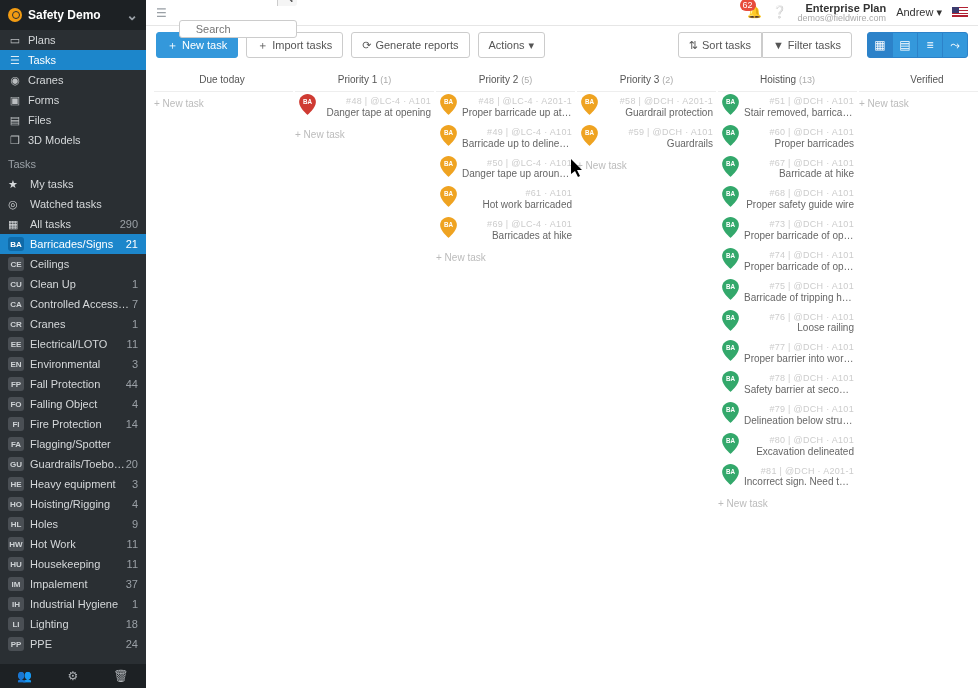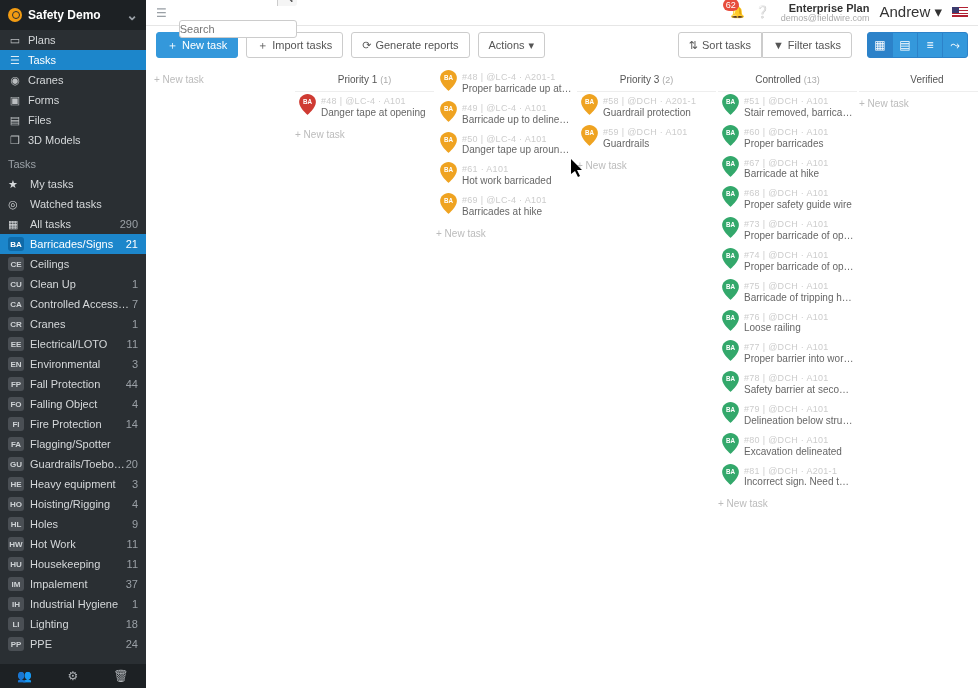--- a/index.html
+++ b/index.html
@@ -21,51 +21,51 @@
 .task-row.active .tk-badge{background:#0f6aa8;color:#fff;}
 .task-row .label{flex:1;white-space:nowrap;overflow:hidden;text-overflow:ellipsis;}
 .task-row .count{color:#9aa0a6;font-size:11px;}
 .task-row.active .count{color:#fff;}
 .sidebar-footer{height:24px;background:#1d2124;display:flex;align-items:center;justify-content:space-around;color:#aeb2b6;}
 .sidebar-footer span{cursor:pointer;font-size:12px;}
 .main{flex:1;display:flex;flex-direction:column;height:688px;overflow:hidden;}
 .topbar{height:26px;border-bottom:1px solid #e6e6e6;display:flex;align-items:center;padding:0 10px;gap:12px;}
 .menu-icon{color:#9aa0a6;cursor:pointer;}
 .search-wrap{position:relative;}
-.search-input{width:118px;height:18px;border:1px solid #ccc;border-radius:3px;padding:0 22px 0 0;font-size:11px;margin-top:32px;}
+.search-input{width:118px;height:18px;border:1px solid #ccc;border-radius:3px;padding:0 22px 0 16px;font-size:11px;margin-top:32px;}
 .search-btn{position:absolute;right:0;top:0;width:20px;height:18px;border:none;border-left:1px solid #ccc;background:#f5f5f5;border-radius:0 3px 3px 0;cursor:pointer;color:#666;font-size:10px;display:flex;align-items:center;justify-content:center;}
 .top-right{margin-left:auto;display:flex;align-items:center;gap:10px;}
 .bell{position:relative;color:#888;cursor:pointer;}
 .bell .badge{position:absolute;top:-6px;left:-8px;background:#e74c3c;color:#fff;font-size:9px;border-radius:8px;padding:0 3px;line-height:12px;}
 .help-ic{color:#888;cursor:pointer;}
 .plan-block{line-height:1.1;text-align:right;}
 .plan-block .plan{font-size:11px;color:#333;font-weight:600;}
 .plan-block .email{font-size:9px;color:#aaa;}
-.user-dd{font-size:15px;color:#333;cursor:pointer;}
+.user-dd{font-size:11px;color:#333;cursor:pointer;}
 .flag{width:16px;height:11px;background:linear-gradient(#b22234 0 7%,#fff 7% 14%,#b22234 14% 21%,#fff 21% 28%,#b22234 28% 35%,#fff 35% 42%,#b22234 42% 50%,#fff 50% 57%,#b22234 57% 64%,#fff 64% 71%,#b22234 71% 78%,#fff 78% 85%,#b22234 85% 92%,#fff 92% 100%);position:relative;}
 .flag::before{content:"";position:absolute;left:0;top:0;width:7px;height:6px;background:#3c3b6e;}
 .toolbar{height:38px;display:flex;align-items:center;padding:6px 10px;gap:8px;}
 .btn{height:26px;border:1px solid #ccc;background:#fff;border-radius:3px;padding:0 10px;font-size:11px;cursor:pointer;display:inline-flex;align-items:center;gap:4px;color:#555;}
 .btn.primary{background:#3498db;border-color:#3498db;color:#fff;}
 .btn-group{display:inline-flex;}
 .btn-group .btn{border-radius:0;}
 .btn-group .btn:first-child{border-radius:3px 0 0 3px;}
 .btn-group .btn:last-child{border-radius:0 3px 3px 0;}
 .view-group{margin-left:8px;display:inline-flex;}
 .view-group .vbtn{width:26px;height:26px;border:1px solid #2c82c9;background:#3498db;color:#fff;display:flex;align-items:center;justify-content:center;font-size:12px;cursor:pointer;margin-left:-1px;}
 .view-group .vbtn.active{background:#2c82c9;}
 .view-group .vbtn:first-child{border-radius:3px 0 0 3px;}
 .view-group .vbtn:last-child{border-radius:0 3px 3px 0;}
 .spacer{flex:1;}
 .board{flex:1;overflow:auto;padding:4px 8px 20px;}
 .columns{display:flex;gap:2px;}
 .col{width:139px;flex-shrink:0;}
 .col-header{height:24px;border-bottom:1px solid #eee;display:flex;align-items:center;justify-content:center;font-size:10px;color:#555;}
 .col-header .cnt{color:#aaa;margin-left:3px;font-size:9px;}
-.card{padding:4px 3px 4px 26px;position:relative;font-size:10px;line-height:1.2;overflow:hidden;}
+.card{padding:4px 3px 4px 26px;position:relative;font-size:10px;line-height:1.2;overflow:hidden;text-align:right;}
 .card .pin{position:absolute;left:4px;top:2px;width:17px;height:21px;}
 .pin svg{width:17px;height:21px;}
 .card .ref{color:#ccc;font-size:9px;letter-spacing:.3px;white-space:nowrap;}
 .card .title{color:#666;white-space:nowrap;overflow:hidden;text-overflow:ellipsis;}
 .newtask{text-align:left;color:#bbb;font-size:10px;padding:6px 0;cursor:pointer;}
 ::-webkit-scrollbar{width:6px;height:6px;}
 ::-webkit-scrollbar-thumb{background:rgba(0,0,0,.25);border-radius:3px;}
 .cursor{position:absolute;left:571px;top:159px;pointer-events:none;z-index:1000;}
 </style>
 </head>
@@ -269,38 +269,46 @@
         <div class="vbtn active">▦</div>
         <div class="vbtn">▤</div>
         <div class="vbtn">≡</div>
         <div class="vbtn">⤳</div>
       </div>
     </div>
 
     <div class="board">
       <div class="columns" id="columns">
           <div class="col">
+            <div class="col-header">
+              <span>Due today</span>
+              <span class="cnt"></span>
+            </div>
             <div class="newtask">+ New task</div>
           </div>
           <div class="col">
             <div class="col-header">
               <span>Priority 1</span>
               <span class="cnt">(1)</span>
             </div>
             <div class="card">
               <span class="pin"><svg viewBox="0 0 24 30">
                   <path d="M12 0C5.4 0 0 5.2 0 11.6 0 20 12 30 12 30s12-10 12-18.4C24 5.2 18.6 0 12 0z" fill="#cf3b33"></path>
                   <text x="12" y="14" text-anchor="middle" fill="#fff" font-size="9" font-weight="700" font-family="Arial">BA</text>
                 </svg></span>
               <div class="ref">#48 | @LC-4 · A101</div>
               <div class="title">Danger tape at opening</div>
             </div>
             <div class="newtask">+ New task</div>
           </div>
           <div class="col">
+            <div class="col-header">
+              <span>Priority 2</span>
+              <span class="cnt">(5)</span>
+            </div>
             <div class="card">
               <span class="pin"><svg viewBox="0 0 24 30">
                   <path d="M12 0C5.4 0 0 5.2 0 11.6 0 20 12 30 12 30s12-10 12-18.4C24 5.2 18.6 0 12 0z" fill="#efa321"></path>
                   <text x="12" y="14" text-anchor="middle" fill="#fff" font-size="9" font-weight="700" font-family="Arial">BA</text>
                 </svg></span>
               <div class="ref">#48 | @LC-4 · A201-1</div>
               <div class="title">Proper barricade up at ou…</div>
             </div>
             <div class="card">
               <span class="pin"><svg viewBox="0 0 24 30">
@@ -354,21 +362,21 @@
                   <path d="M12 0C5.4 0 0 5.2 0 11.6 0 20 12 30 12 30s12-10 12-18.4C24 5.2 18.6 0 12 0z" fill="#efa321"></path>
                   <text x="12" y="14" text-anchor="middle" fill="#fff" font-size="9" font-weight="700" font-family="Arial">BA</text>
                 </svg></span>
               <div class="ref">#59 | @DCH · A101</div>
               <div class="title">Guardrails</div>
             </div>
             <div class="newtask">+ New task</div>
           </div>
           <div class="col">
             <div class="col-header">
-              <span>Controlled</span>
+              <span>Hoisting</span>
               <span class="cnt">(13)</span>
             </div>
             <div class="card">
               <span class="pin"><svg viewBox="0 0 24 30">
                   <path d="M12 0C5.4 0 0 5.2 0 11.6 0 20 12 30 12 30s12-10 12-18.4C24 5.2 18.6 0 12 0z" fill="#33a86b"></path>
                   <text x="12" y="14" text-anchor="middle" fill="#fff" font-size="9" font-weight="700" font-family="Arial">BA</text>
                 </svg></span>
               <div class="ref">#51 | @DCH · A101</div>
               <div class="title">Stair removed, barricade …</div>
             </div>

